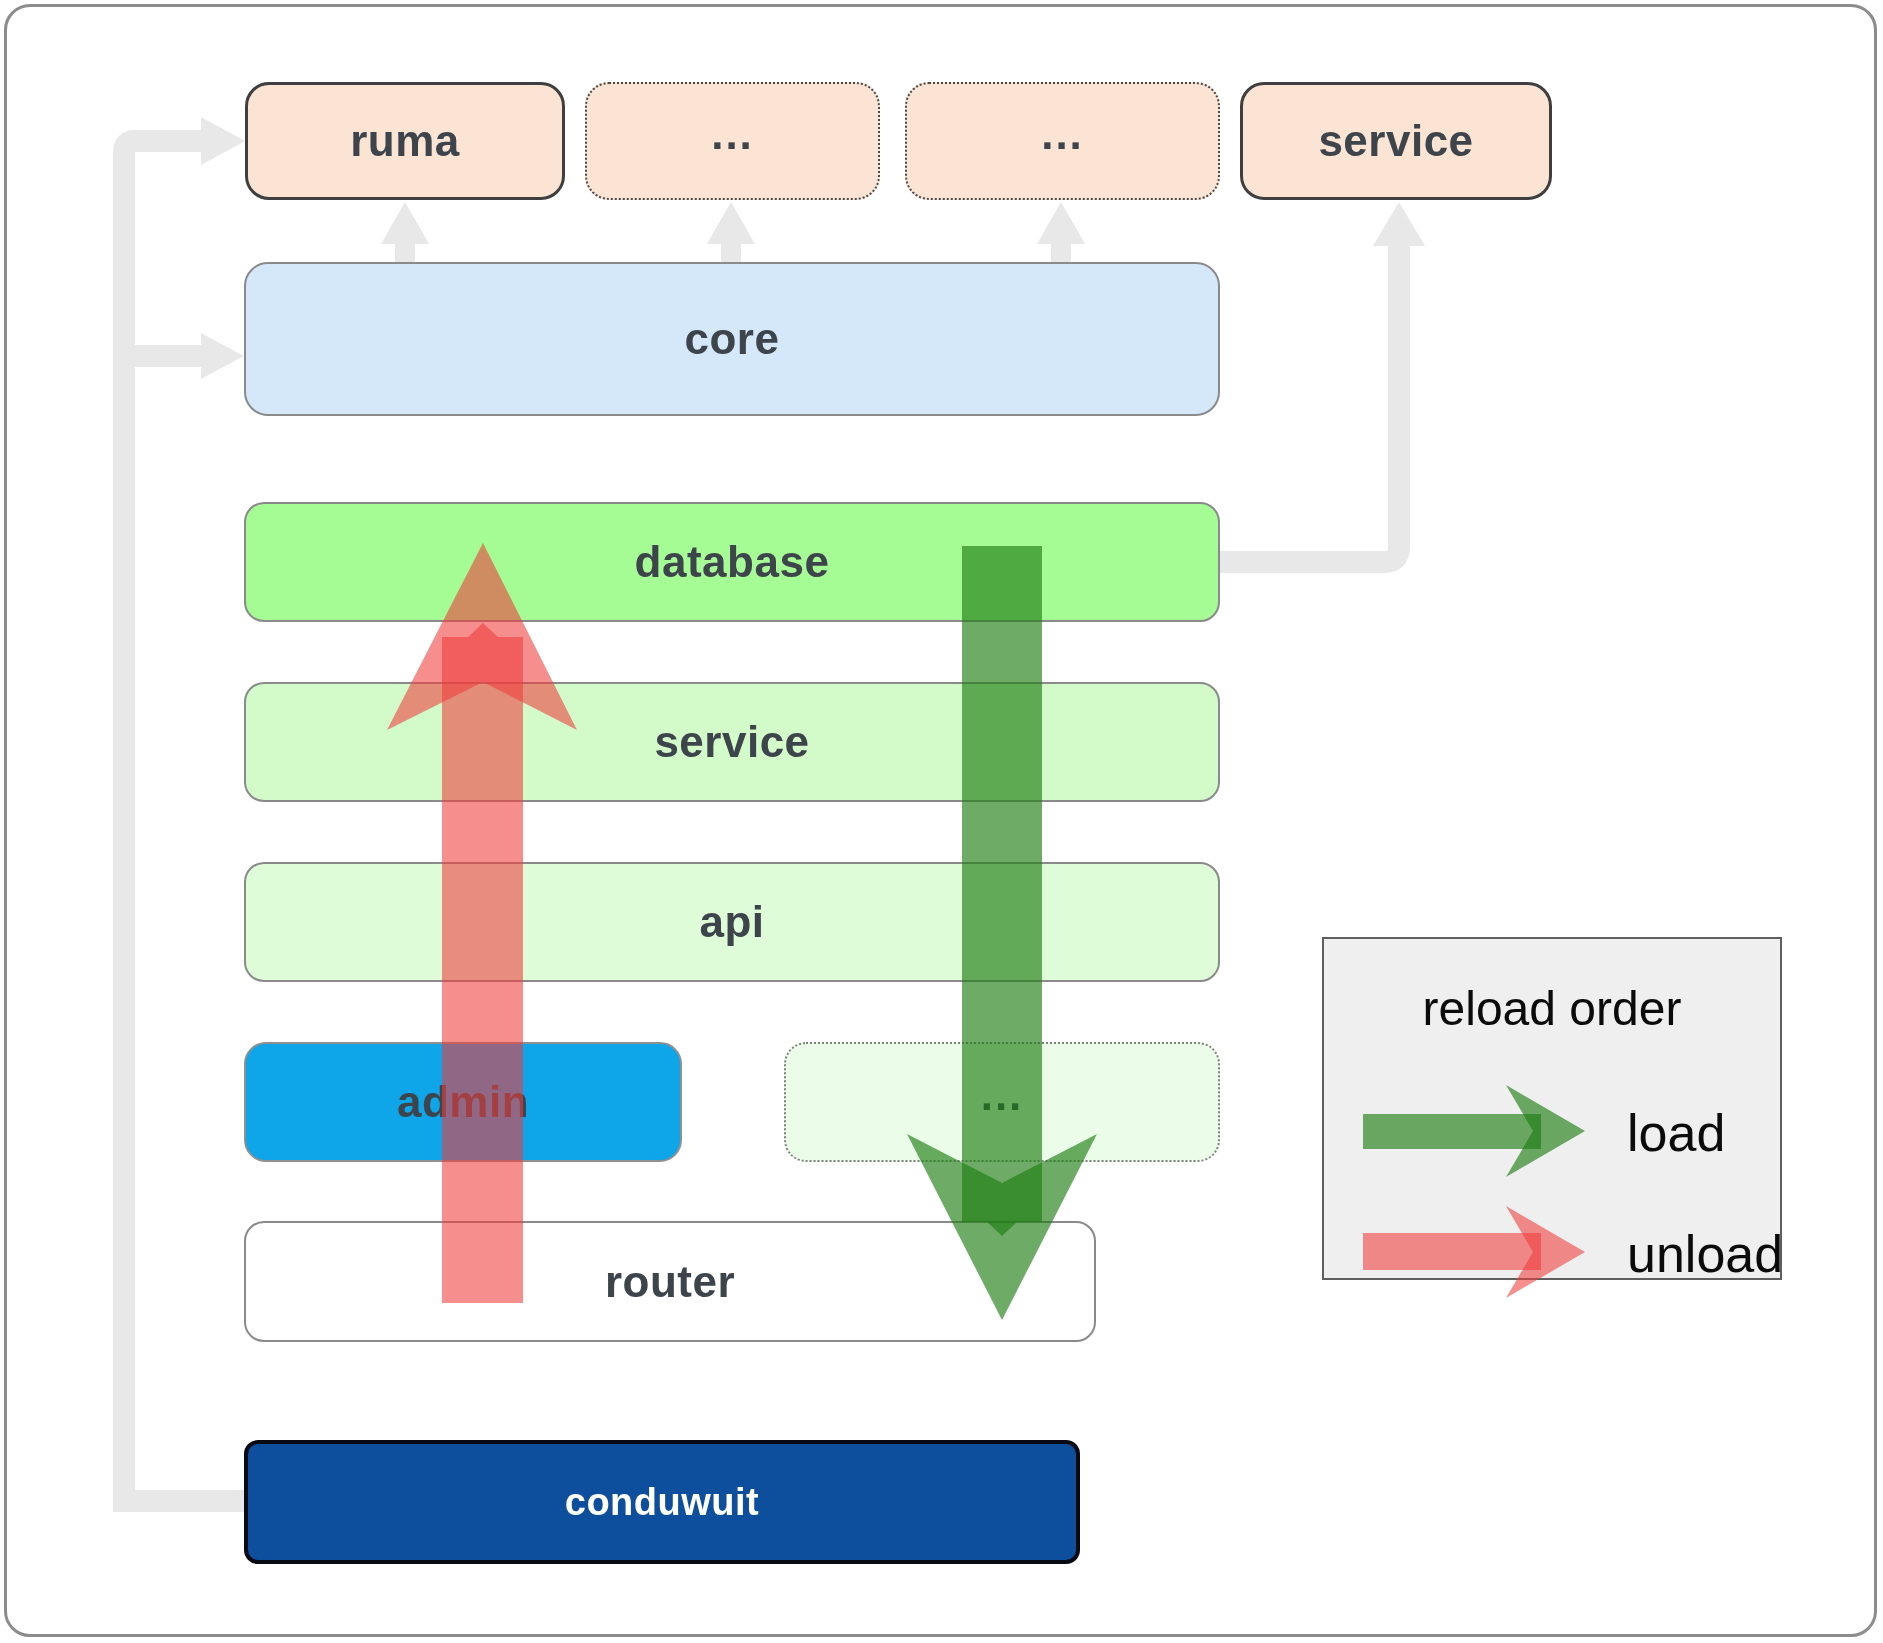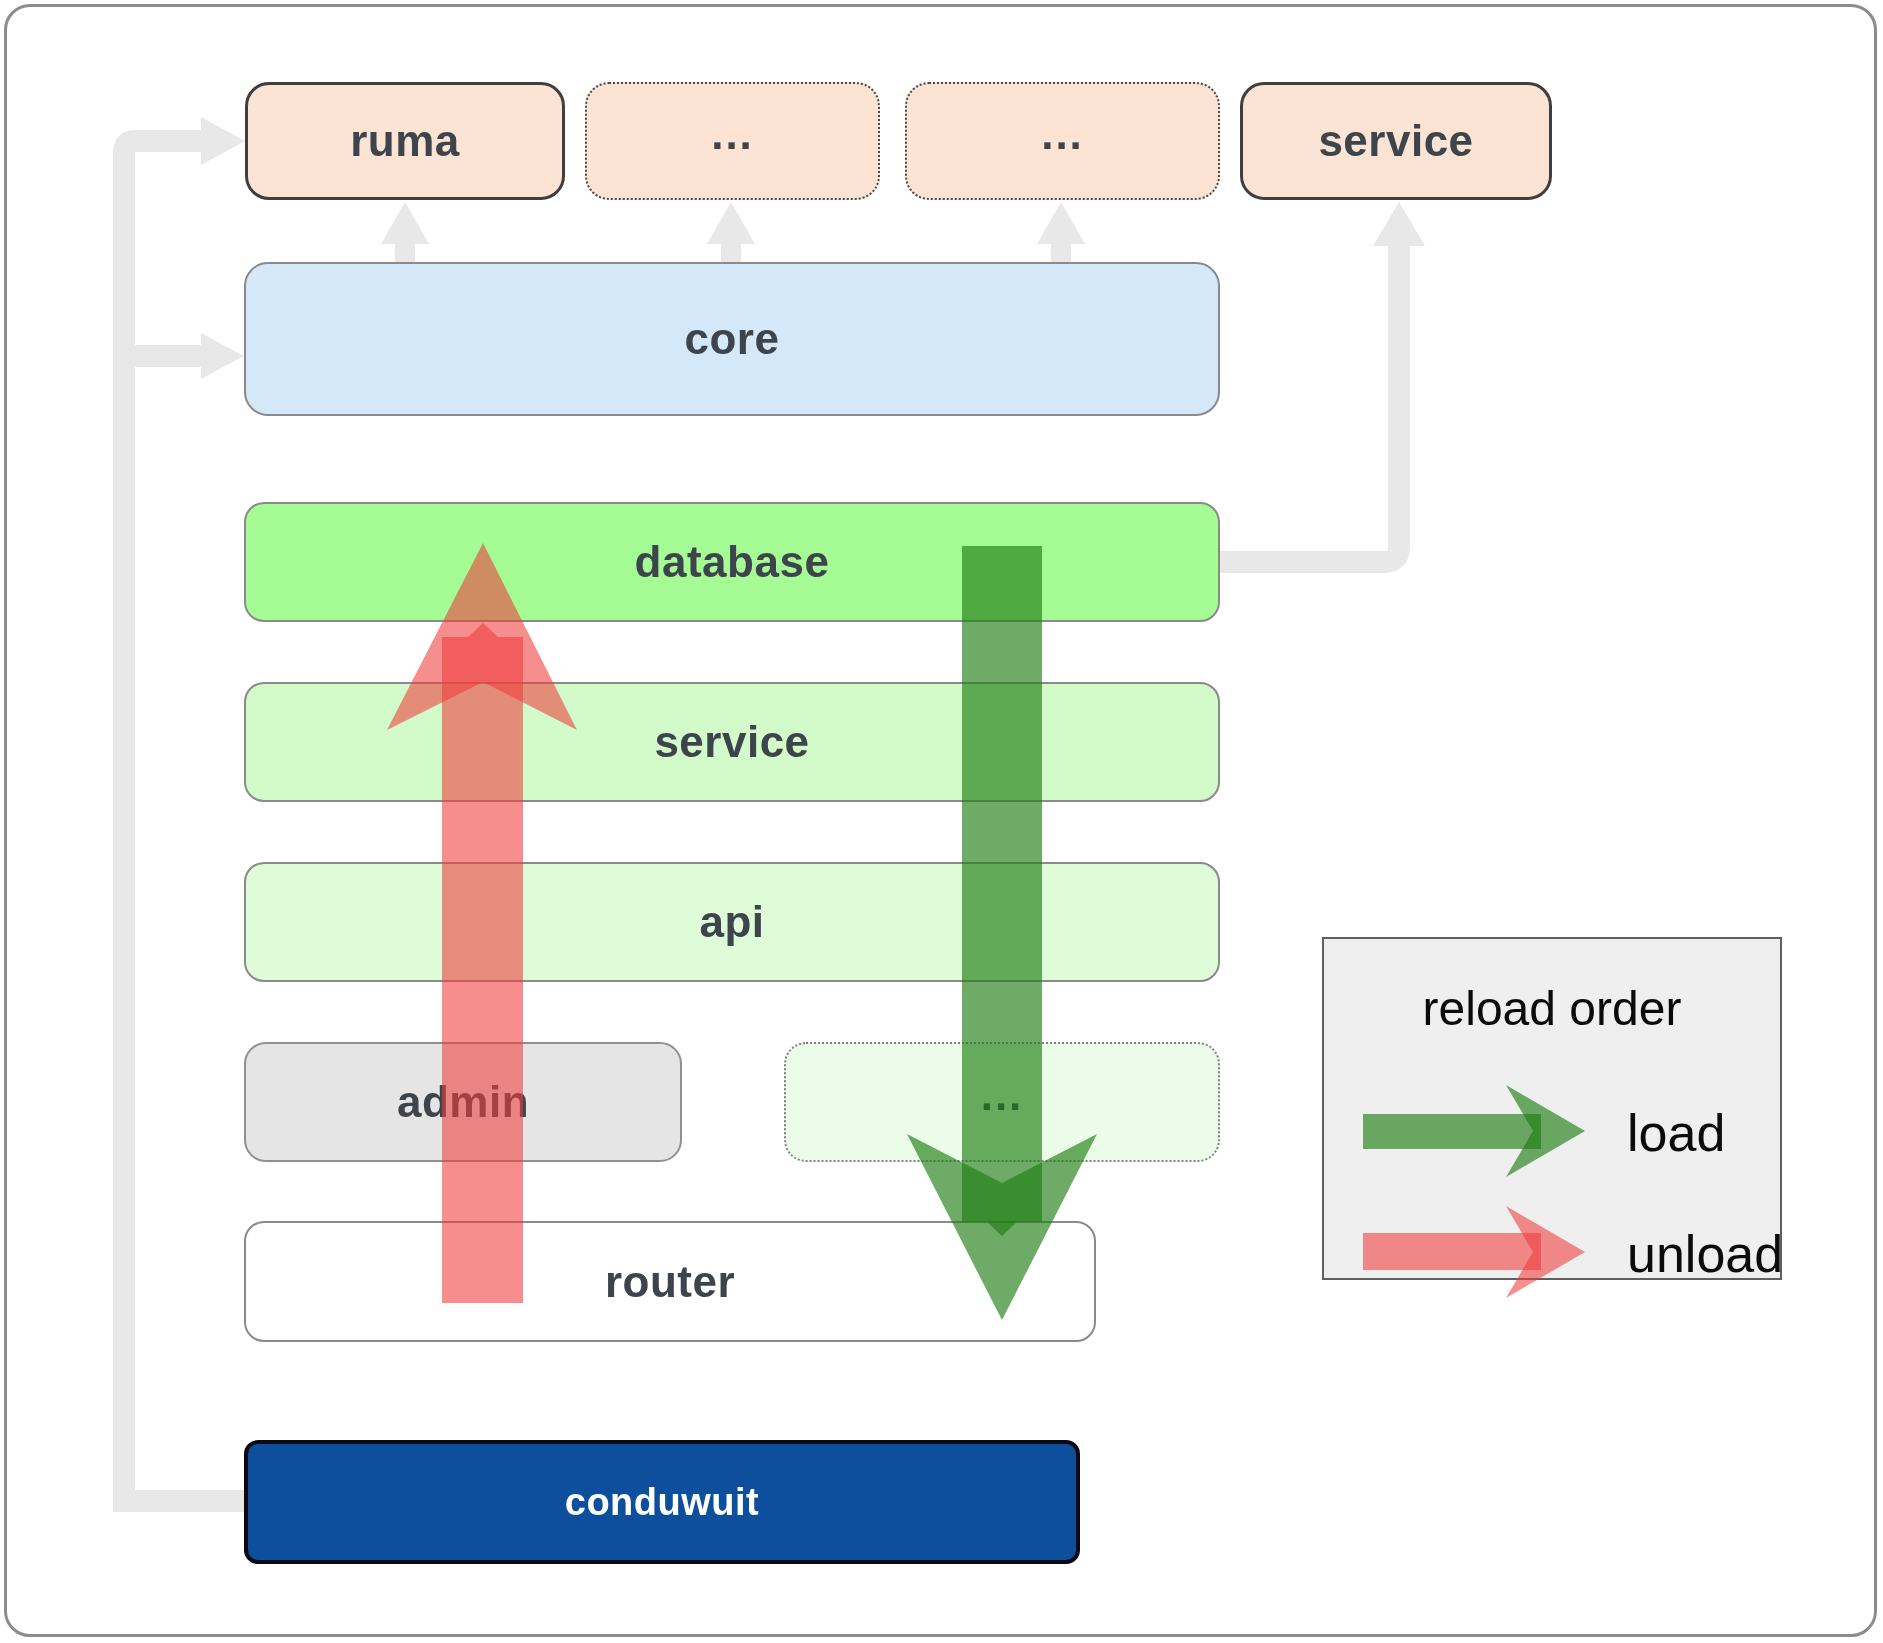--- a/index.html
+++ b/index.html
@@ -126,21 +126,21 @@
   </div>
   <div class="box" style="left: 244px; top: 502px; width: 976px; height: 120px; background-color: rgb(165, 251, 148);">
     <span class="lbl">database</span>
   </div>
   <div class="box" style="left: 244px; top: 682px; width: 976px; height: 120px; background-color: rgb(210, 251, 201);">
     <span class="lbl">service</span>
   </div>
   <div class="box" style="left: 244px; top: 862px; width: 976px; height: 120px; background-color: rgb(222, 252, 215);">
     <span class="lbl">api</span>
   </div>
-  <div class="box row-solid-half" style="left: 244px; top: 1042px; width: 438px; height: 120px; background-color: #e5e5e5;">
+  <div class="box row-solid-half" style="left: 244px; top: 1042px; width: 438px; height: 120px; background-color: #0ea5e9;">
     <span class="lbl">admin</span>
   </div>
   <div class="box row-dotted-half" style="left: 784px; top: 1042px; width: 436px; height: 120px; background-color: rgb(235, 253, 232);">
     <span class="lbl dots">...</span>
   </div>
   <div class="box" style="left: 244px; top: 1221px; width: 852px; height: 121px; background-color: rgb(255, 255, 255);">
     <span class="lbl">router</span>
   </div>
   <div class="box conduwuit-box" style="left: 244px; top: 1416px; width: 836px; height: 124px; background-color: rgb(13, 79, 157); margin-top: 24px;">
     <span class="lbl conduwuit-lbl" style="color: rgb(255, 255, 255);">conduwuit</span>

